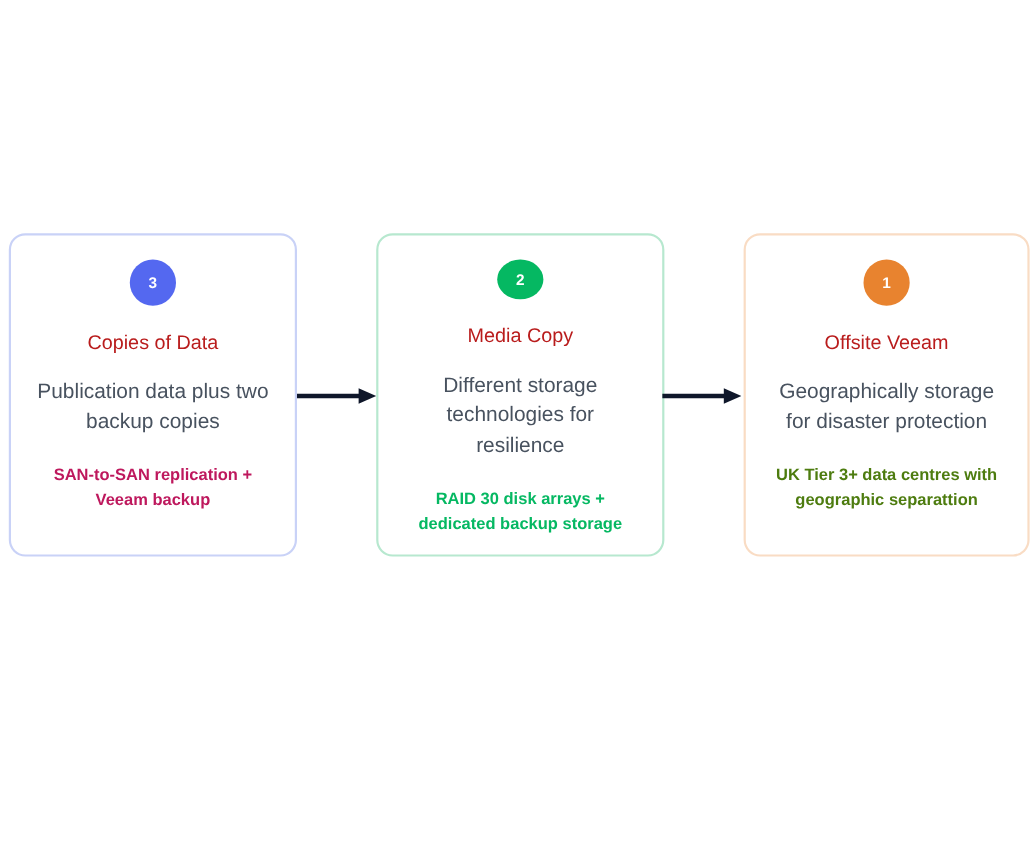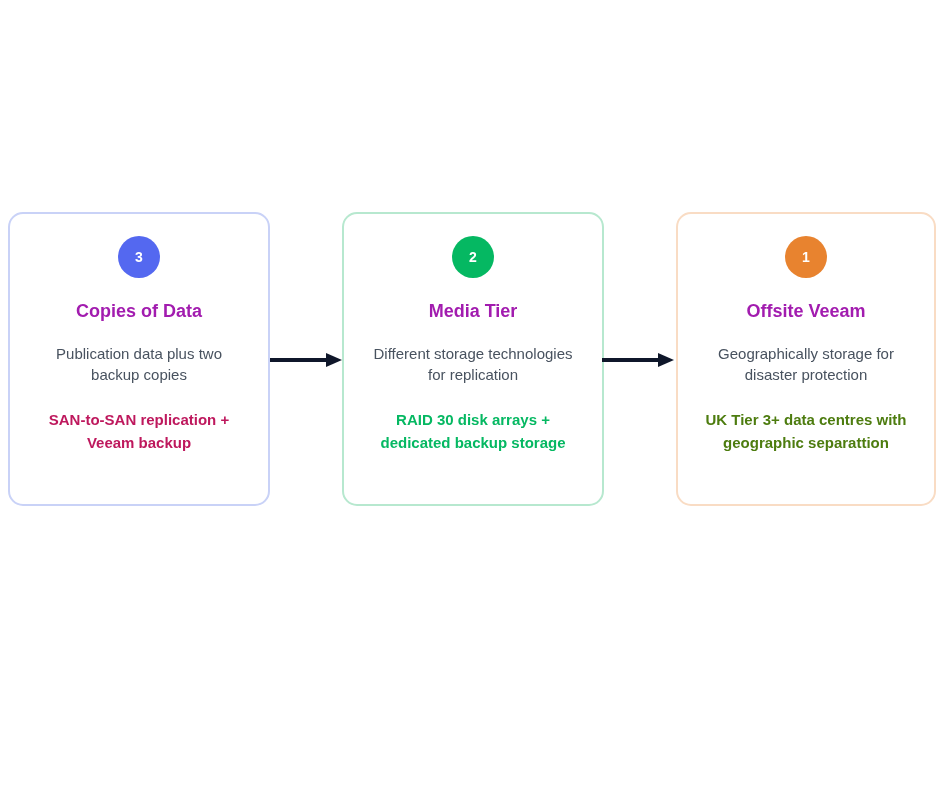--- a/index.html
+++ b/index.html
@@ -53,29 +53,29 @@
     font-weight: bold;
     line-height: 1;
     margin-bottom: 23px;
   }
   .badge-1 { background: #5468f0; }
   .badge-2 { background: #05b862; }
   .badge-3 { background: #e8832f; }
 
   .card-title {
     font-size: 18px;
-    font-weight: bold;
-    color: #a21caf;
+    font-weight: normal;
+    color: #b91c1c;
     text-align: center;
     line-height: 1.2;
     margin-bottom: 20px;
   }
 
   .card-desc {
-    font-size: 15px;
+    font-size: 19px;
     color: #48525f;
     text-align: center;
     line-height: 1.45;
     margin-bottom: 22px;
     max-width: 216px;
   }
 
   .card-accent {
     font-size: 15px;
     font-weight: bold;
@@ -108,22 +108,22 @@
     </div>
     <div class="card-title">Copies of Data</div>
     <div class="card-desc">Publication data plus two backup copies</div>
     <div class="card-accent accent-1">SAN-to-SAN replication + Veeam backup</div>
   </div>
 
   <div class="card card-2">
     <div class="badge badge-2">
       <span>2</span>
     </div>
-    <div class="card-title">Media Tier</div>
-    <div class="card-desc">Different storage technologies for replication</div>
+    <div class="card-title">Media Copy</div>
+    <div class="card-desc">Different storage technologies for resilience</div>
     <div class="card-accent accent-2">RAID 30 disk arrays + dedicated backup storage</div>
   </div>
 
   <div class="card card-3">
     <div class="badge badge-3">
       <span>1</span>
     </div>
     <div class="card-title">Offsite Veeam</div>
     <div class="card-desc">Geographically storage for disaster protection</div>
     <div class="card-accent accent-3">UK Tier 3+ data centres with geographic separattion</div>

